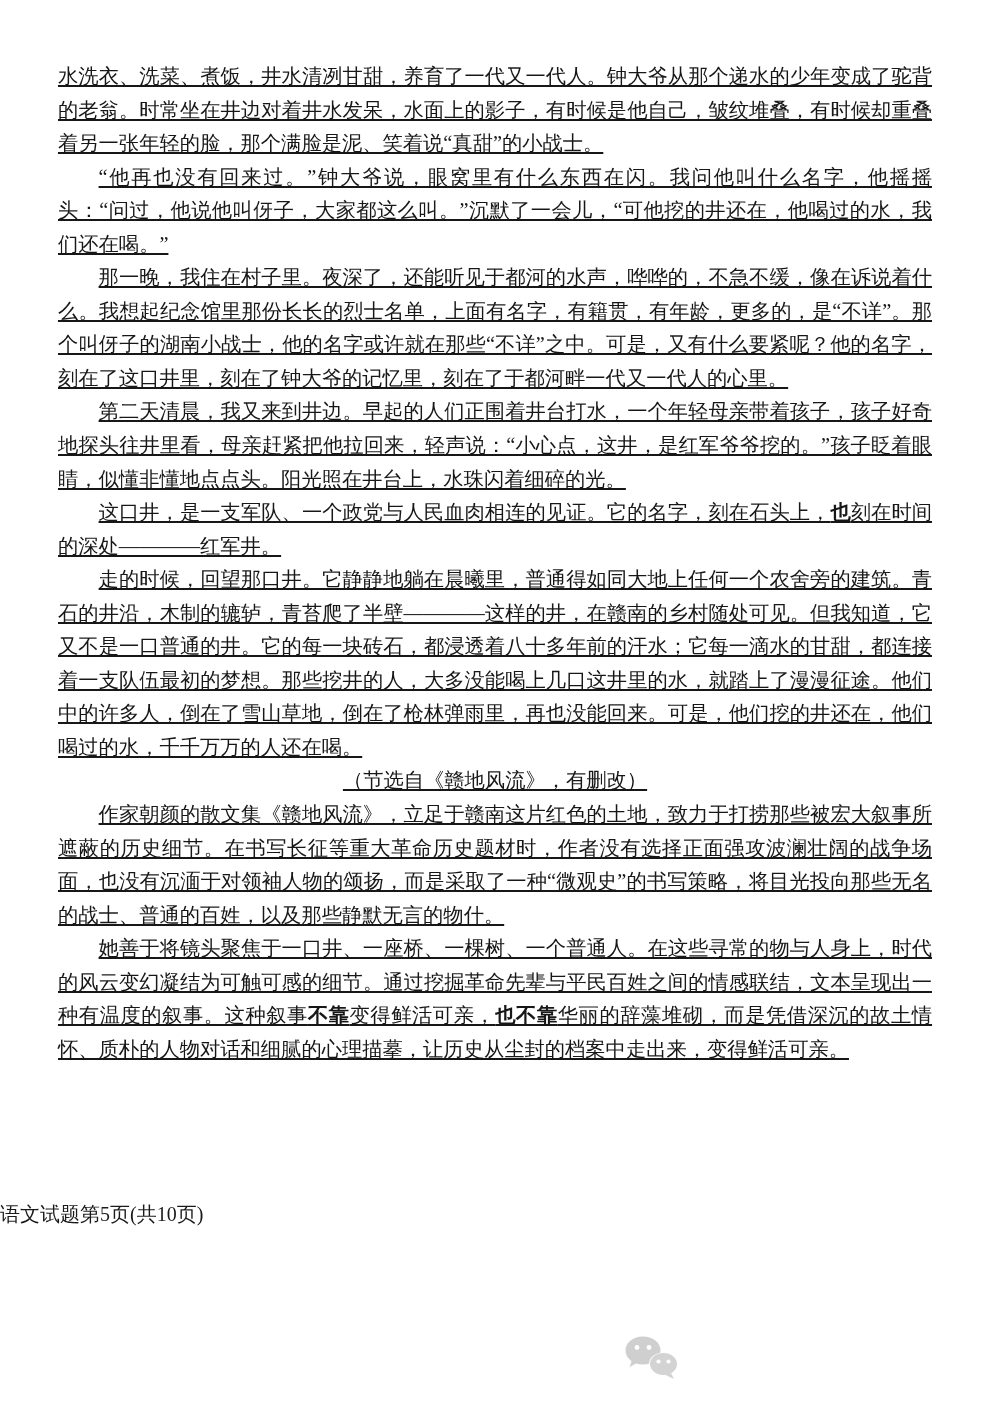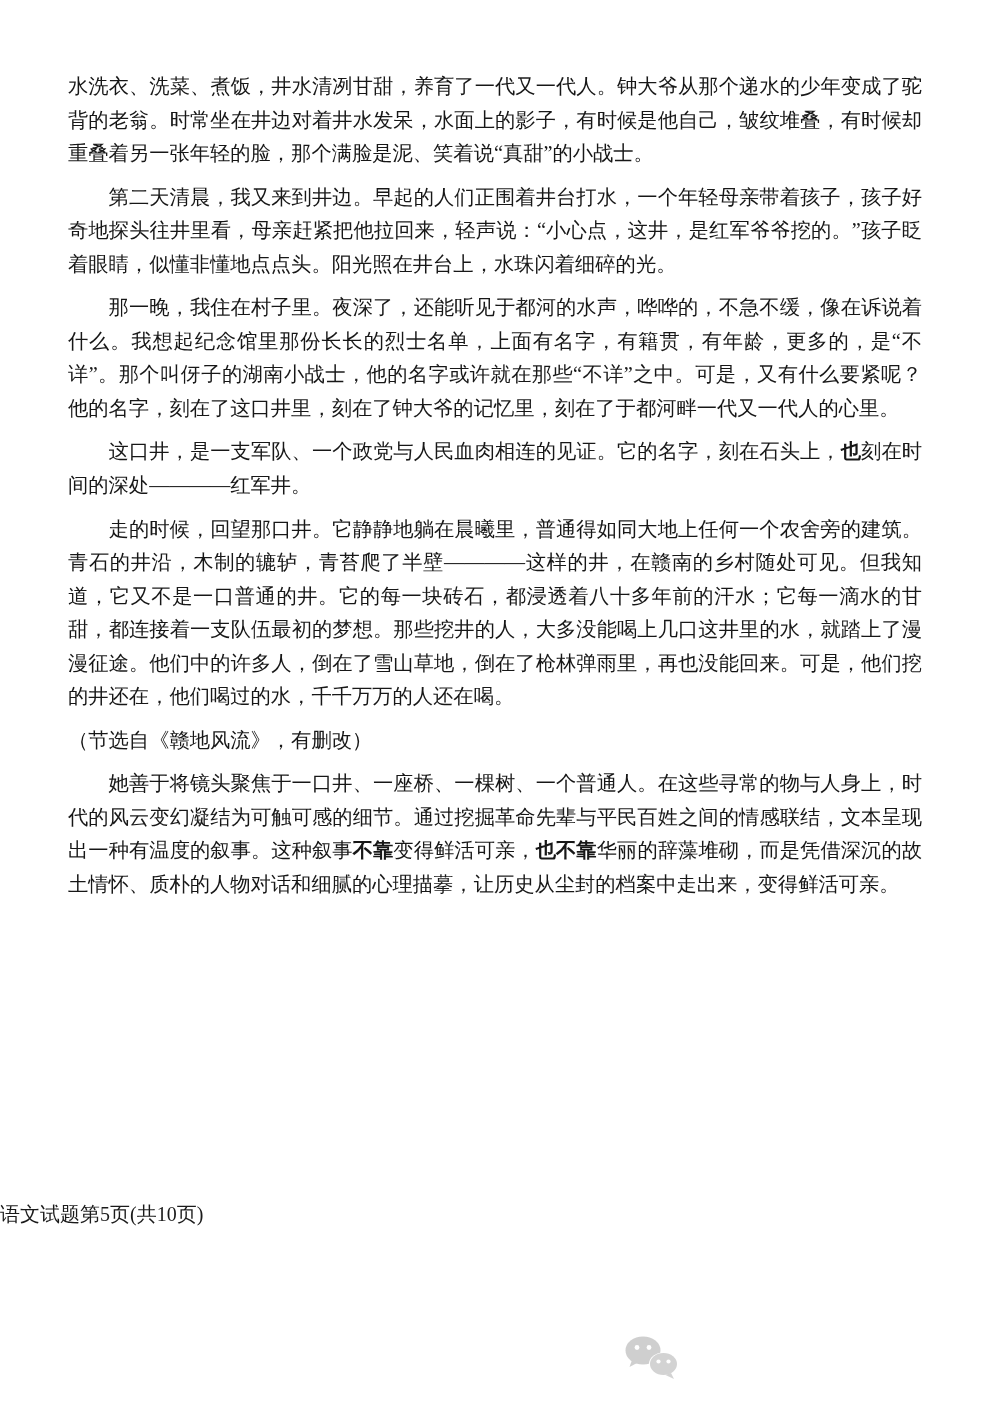--- a/index.html
+++ b/index.html
@@ -25,25 +25,26 @@
     left: 58px;
     top: 60px;
     width: 874px;
     font-size: 20.3px;
     line-height: 33.55px;
     text-align: justify;
     text-justify: inter-character;
     letter-spacing: 0;
   }
   .passage p {
-    margin: 10px;
+    margin: 0;
     padding: 0;
+    text-decoration: underline;
   }
   .passage p.indent { text-indent: 2em; }
-  .passage p.right  { text-align: left; }
+  .passage p.right  { text-align: center; }
   .b { font-weight: bold; }
   .footer {
     position: absolute;
     left: 0;
     top: 1201px;
     width: 100%;
     text-align: left;
     font-size: 20px;
     color: #1a1a1a;
   }
@@ -56,25 +57,27 @@
     opacity: 0.50;
   }
 </style>
 </head>
 <body>
 
 <div class="page">
 
   <div class="passage" id="passage">
       <p><span>水洗衣、洗菜、煮饭，井水清冽甘甜，养育了一代又一代人。钟大爷从那个递水的少年变成了驼背的老翁。时常坐在井边对着井水发呆，水面上的影子，有时候是他自己，皱纹堆叠，有时候却重叠着另一张年轻的脸，那个满脸是泥、笑着说“真甜”的小战士。</span></p>
+      <p class="indent"><span>“他再也没有回来过。”钟大爷说，眼窝里有什么东西在闪。我问他叫什么名字，他摇摇头：“问过，他说他叫伢子，大家都这么叫。”沉默了一会儿，“可他挖的井还在，他喝过的水，我们还在喝。”</span></p>
+      <p class="indent"><span>那一晚，我住在村子里。夜深了，还能听见于都河的水声，哗哗的，不急不缓，像在诉说着什么。我想起纪念馆里那份长长的烈士名单，上面有名字，有籍贯，有年龄，更多的，是“不详”。那个叫伢子的湖南小战士，他的名字或许就在那些“不详”之中。可是，又有什么要紧呢？他的名字，刻在了这口井里，刻在了钟大爷的记忆里，刻在了于都河畔一代又一代人的心里。</span></p>
       <p class="indent"><span>第二天清晨，我又来到井边。早起的人们正围着井台打水，一个年轻母亲带着孩子，孩子好奇地探头往井里看，母亲赶紧把他拉回来，轻声说：“小心点，这井，是红军爷爷挖的。”孩子眨着眼睛，似懂非懂地点点头。阳光照在井台上，水珠闪着细碎的光。</span></p>
-      <p class="indent"><span>那一晚，我住在村子里。夜深了，还能听见于都河的水声，哗哗的，不急不缓，像在诉说着什么。我想起纪念馆里那份长长的烈士名单，上面有名字，有籍贯，有年龄，更多的，是“不详”。那个叫伢子的湖南小战士，他的名字或许就在那些“不详”之中。可是，又有什么要紧呢？他的名字，刻在了这口井里，刻在了钟大爷的记忆里，刻在了于都河畔一代又一代人的心里。</span></p>
       <p class="indent"><span>这口井，是一支军队、一个政党与人民血肉相连的见证。它的名字，刻在石头上，</span><span class="b">也</span><span>刻在时间的深处————红军井。</span></p>
       <p class="indent"><span>走的时候，回望那口井。它静静地躺在晨曦里，普通得如同大地上任何一个农舍旁的建筑。青石的井沿，木制的辘轳，青苔爬了半壁————这样的井，在赣南的乡村随处可见。但我知道，它又不是一口普通的井。它的每一块砖石，都浸透着八十多年前的汗水；它每一滴水的甘甜，都连接着一支队伍最初的梦想。那些挖井的人，大多没能喝上几口这井里的水，就踏上了漫漫征途。他们中的许多人，倒在了雪山草地，倒在了枪林弹雨里，再也没能回来。可是，他们挖的井还在，他们喝过的水，千千万万的人还在喝。</span></p>
       <p class="right"><span>（节选自《赣地风流》，有删改）</span></p>
+      <p class="indent"><span>作家朝颜的散文集《赣地风流》，立足于赣南这片红色的土地，致力于打捞那些被宏大叙事所遮蔽的历史细节。在书写长征等重大革命历史题材时，作者没有选择正面强攻波澜壮阔的战争场面，也没有沉湎于对领袖人物的颂扬，而是采取了一种“微观史”的书写策略，将目光投向那些无名的战士、普通的百姓，以及那些静默无言的物什。</span></p>
       <p class="indent"><span>她善于将镜头聚焦于一口井、一座桥、一棵树、一个普通人。在这些寻常的物与人身上，时代的风云变幻凝结为可触可感的细节。通过挖掘革命先辈与平民百姓之间的情感联结，文本呈现出一种有温度的叙事。这种叙事</span><span class="b">不靠</span><span>变得鲜活可亲，</span><span class="b">也不靠</span><span>华丽的辞藻堆砌，而是凭借深沉的故土情怀、质朴的人物对话和细腻的心理描摹，让历史从尘封的档案中走出来，变得鲜活可亲。</span></p>
     </div>
 
   <div class="footer">语文试题第5页(共10页)</div>
 
   <div class="watermark">
     <svg width="68" height="50" viewBox="0 0 68 50" xmlns="http://www.w3.org/2000/svg">
 
       <ellipse cx="25" cy="17.5" rx="17.5" ry="14" fill="#a0a0a0"></ellipse>
       <path d="M14 27 L11.5 34 L20 29.5 Z" fill="#a0a0a0"></path>

